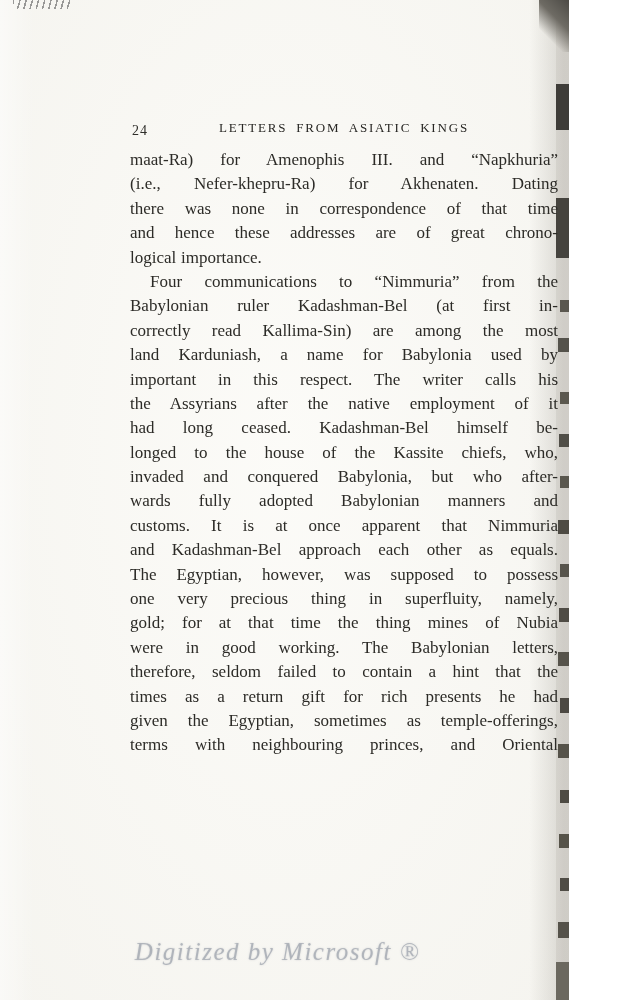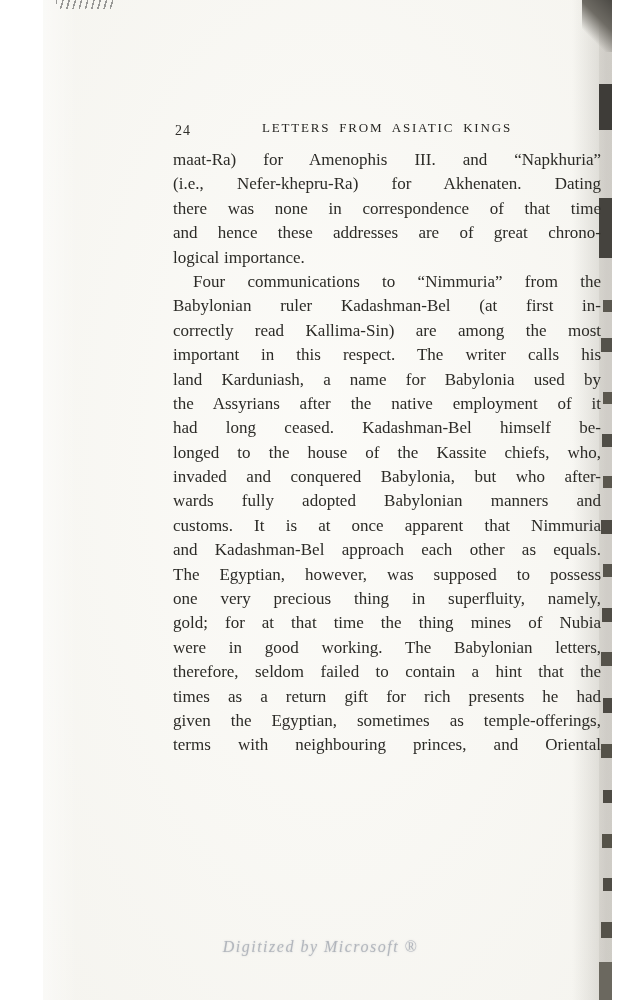--- a/index.html
+++ b/index.html
@@ -7,21 +7,20 @@
     position:relative;
     width:569px; height:1000px;
     background:#faf9f4;
     background-image:
       linear-gradient(to right, rgba(255,255,255,0.5) 0%, rgba(255,255,255,0) 6%),
       linear-gradient(to right, rgba(0,0,0,0) 93%, rgba(115,110,100,0.22) 99%),
       radial-gradient(ellipse at 50% 45%, rgba(255,255,255,0.35), rgba(0,0,0,0.02));
     overflow:hidden;
     font-family:"Liberation Serif","DejaVu Serif",serif;
     color:#2c2b27;
-    margin-left:43px;
   }
 
   
   .scribble {
     position:absolute; left:13px; top:0; width:60px; height:9px;
     background:repeating-linear-gradient(105deg,
       rgba(85,85,85,0.9) 0 1.5px, transparent 1.5px 6px);
     opacity:.65;
   }
 
@@ -86,21 +85,21 @@
     text-align:justify; text-align-last:justify;
     word-spacing:0.5px;
     white-space:normal; overflow:hidden; height:24.4px;
   }
   .line.end { text-align-last:left; }
   .line.indent { text-indent:20px; }
 
   .watermark {
     position:absolute; left:0; right:14px; top:938px;
     text-align:center;
-    font-style:italic; font-size:16px; letter-spacing:1.5px;
+    font-style:italic; font-size:25px; letter-spacing:1.5px;
     color:rgba(139,146,158,0.55);
     text-shadow:0 0 2px rgba(139,146,158,0.35);
   }
 </style>
 </head>
 <body>
 
 <div class="scan">
   <div class="scribble"></div>
   <div class="edge"></div>
@@ -113,22 +112,22 @@
 
   <div class="textblock" id="textblock">
       <div class="line">maat-Ra) for Amenophis III. and “Napkhuria”</div>
       <div class="line">(i.e., Nefer-khepru-Ra) for Akhenaten.  Dating</div>
       <div class="line">there was none in correspondence of that time</div>
       <div class="line">and hence these addresses are of great chrono-</div>
       <div class="line end">logical importance.</div>
       <div class="line indent">Four communications to “Nimmuria” from the</div>
       <div class="line">Babylonian ruler Kadashman-Bel (at first in-</div>
       <div class="line">correctly read Kallima-Sin) are among the most</div>
+      <div class="line">land Karduniash, a name for Babylonia used by</div>
       <div class="line">important in this respect.  The writer calls his</div>
-      <div class="line">land Karduniash, a name for Babylonia used by</div>
       <div class="line">the Assyrians after the native employment of it</div>
       <div class="line">had long ceased.  Kadashman-Bel himself be-</div>
       <div class="line">longed to the house of the Kassite chiefs, who,</div>
       <div class="line">invaded and conquered Babylonia, but who after-</div>
       <div class="line">wards fully adopted Babylonian manners and</div>
       <div class="line">customs.  It is at once apparent that Nimmuria</div>
       <div class="line">and Kadashman-Bel approach each other as equals.</div>
       <div class="line">The Egyptian, however, was supposed to possess</div>
       <div class="line">one very precious thing in superfluity, namely,</div>
       <div class="line">gold; for at that time the thing mines of Nubia</div>

